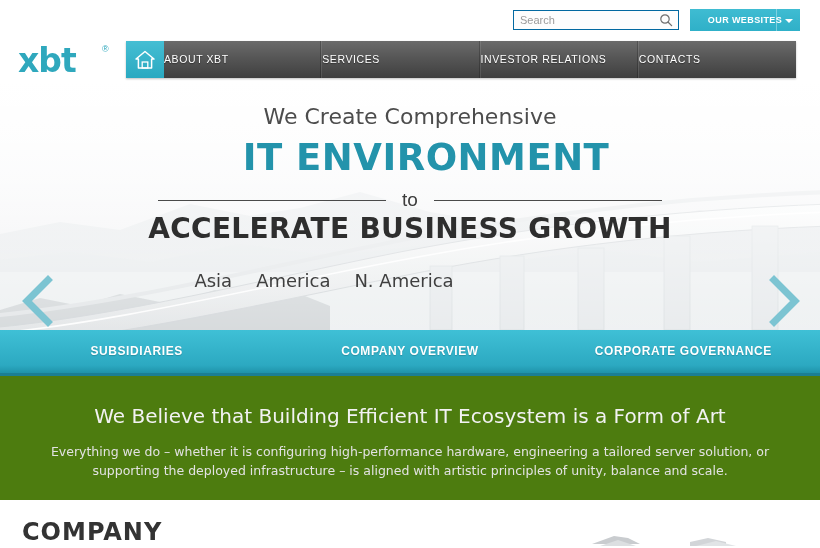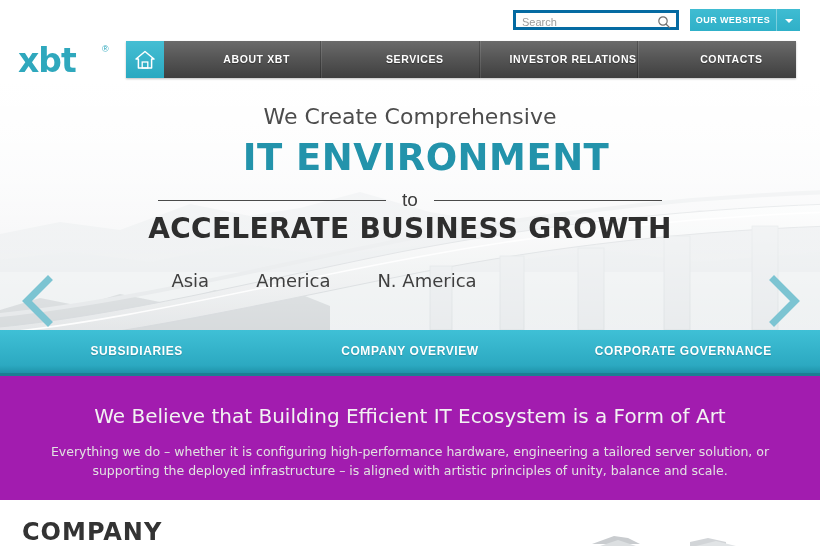--- a/index.html
+++ b/index.html
@@ -22,21 +22,21 @@
     width: 820px;
     height: 38px;
     background: #ffffff;
   }
   .search-wrap {
     position: absolute;
     top: 10px;
     left: 513px;
     width: 166px;
     height: 20px;
-    border: 3px solid #0369a1;
+    border: 1px solid #0369a1;
     background: #fdfdfd;
     box-sizing: border-box;
   }
   .search-input {
     position: absolute;
     top: 0; left: 0;
     width: 140px;
     height: 18px;
     border: none;
     outline: none;
@@ -70,20 +70,21 @@
     left: 0; top: 0;
     width: 86px;
     height: 22px;
     line-height: 22px;
     text-align: center;
     color: #ffffff;
     font-size: 9px;
     font-weight: bold;
     letter-spacing: 0.4px;
     white-space: nowrap;
+    padding-left: 12px;
   }
   .our-sites-caret {
     position: absolute;
     right: 0; top: 0;
     width: 24px;
     height: 22px;
     border-left: 1px solid rgba(255,255,255,0.35);
     box-sizing: border-box;
     cursor: pointer;
   }
@@ -138,32 +139,31 @@
     height: 37px;
     background: linear-gradient(to bottom, #45bed3 0%, #2aa9c1 100%);
     position: relative;
     cursor: pointer;
     flex: 0 0 38px;
   }
   .nav-item {
     flex: 1 1 0;
     height: 37px;
     line-height: 37px;
-    text-align: center;
+    text-align: left;
     color: #ffffff;
     font-size: 10.5px;
-    font-weight: bold;
+    font-weight: normal;
     letter-spacing: 0.6px;
     border-right: 1px solid rgba(255,255,255,0.10);
     box-shadow: inset -1px 0 0 rgba(0,0,0,0.22);
     cursor: pointer;
     white-space: nowrap;
     text-shadow: 0 1px 1px rgba(0,0,0,0.4);
     box-sizing: border-box;
-    margin-left: 28px;
   }
   .nav-item:last-child { border-right: none; box-shadow: none; }
 
   
   .hero {
     position: absolute;
     top: 84px;
     left: 0;
     width: 820px;
     height: 246px;
@@ -227,21 +227,21 @@
     color: #2e2e2e;
     letter-spacing: 0.3px;
     font-family: "DejaVu Sans", sans-serif;
   }
   .hero-regions {
     position: absolute;
     top: 186px;
     left: 0; width: 648px;
     display: flex;
     justify-content: center;
-    gap: 47px;
+    gap: 24px;
   }
   .hero-region {
     font-size: 18px;
     color: #3f3f3f;
     cursor: pointer;
     font-family: "DejaVu Sans", sans-serif;
   }
   .arrow {
     position: absolute;
     top: 190px;
@@ -277,21 +277,21 @@
     text-shadow: 0 1px 1px rgba(0,0,0,0.18);
   }
 
   
   .dark-section {
     position: absolute;
     top: 376px;
     left: 0;
     width: 820px;
     height: 152px;
-    background: #a21caf;
+    background: #4d7c0f;
     text-align: center;
   }
   .dark-head {
     position: absolute;
     top: 28px;
     left: 0; width: 820px;
     font-size: 20px;
     color: #f2f2f2;
     font-family: "DejaVu Sans", sans-serif;
   }

